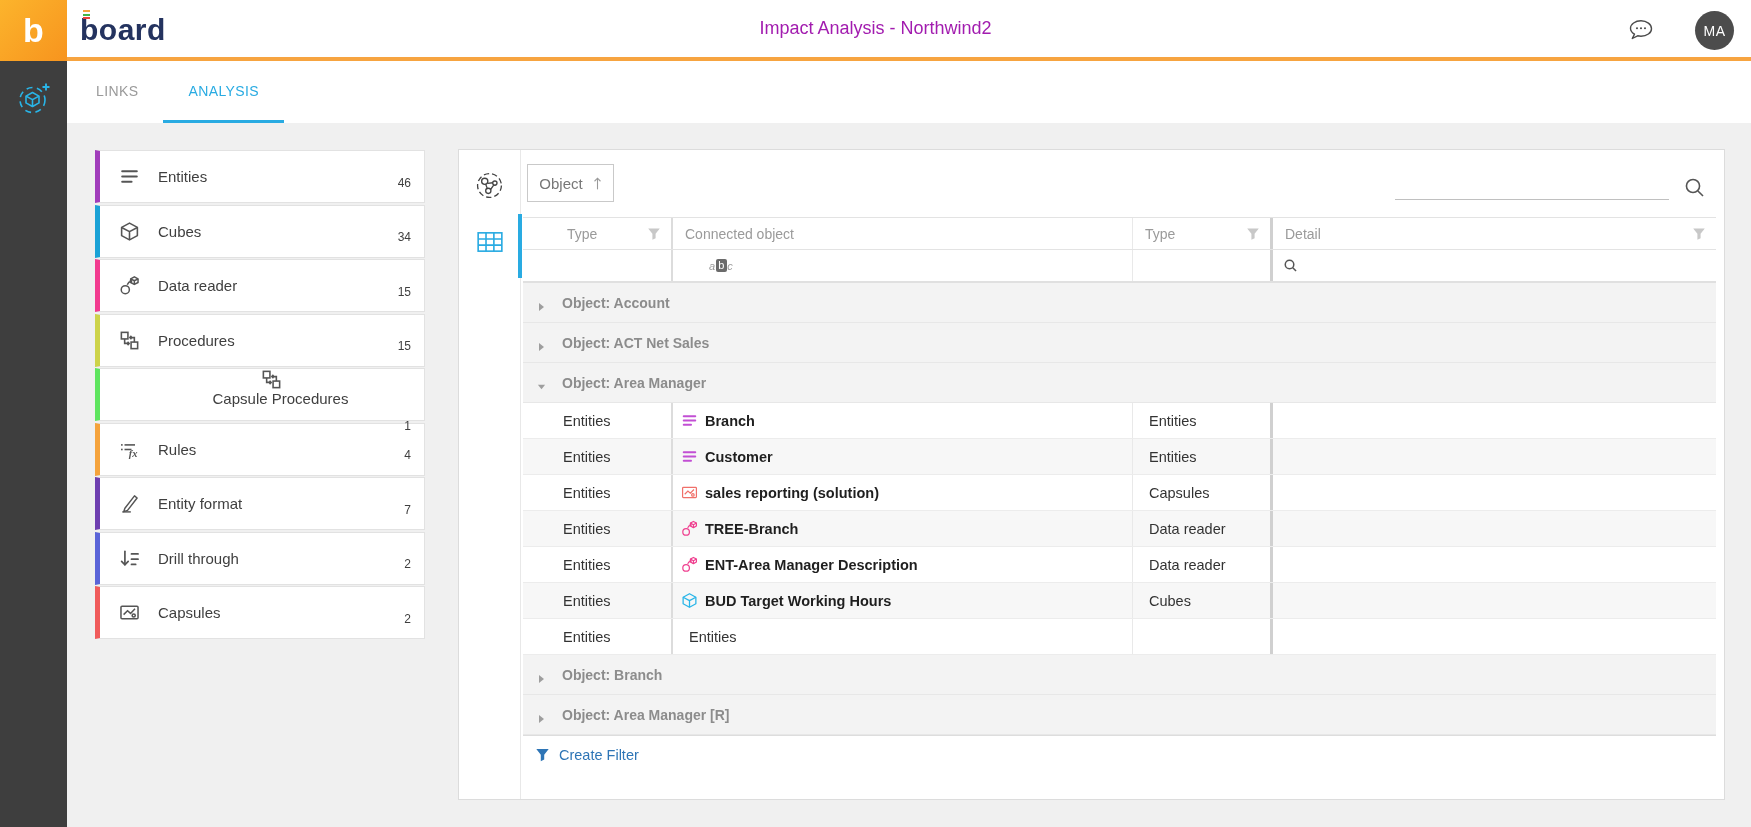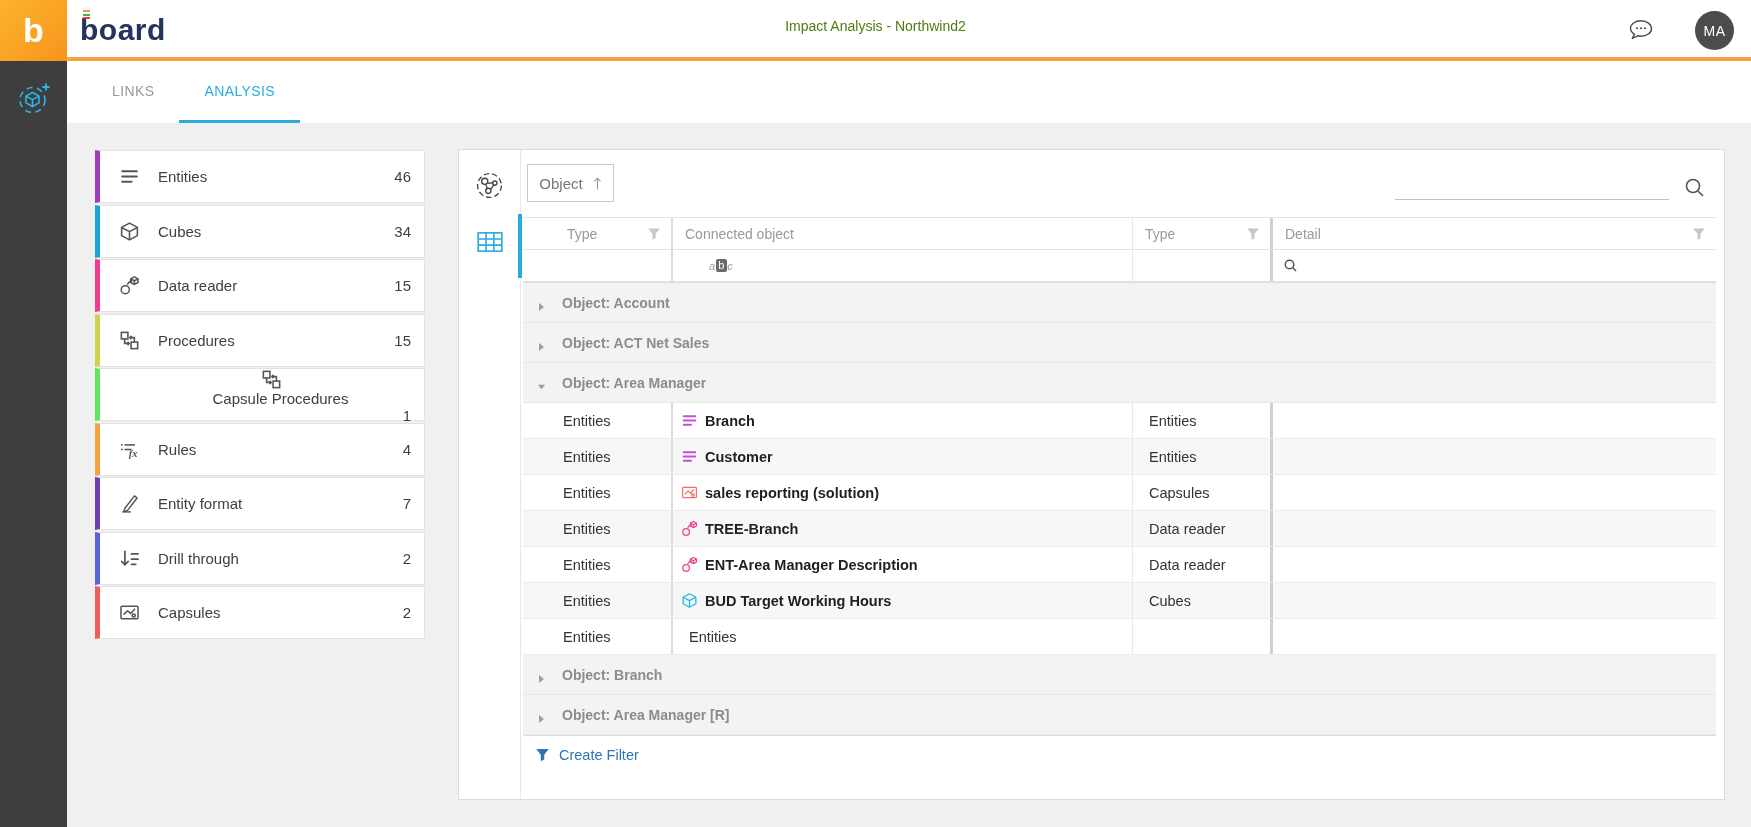--- a/index.html
+++ b/index.html
@@ -12,48 +12,48 @@
     border-bottom:4px solid var(--accent-orange); z-index:5; }
   .logo-tile { position:absolute; left:0; top:0; width:67px; height:61px;
     background:linear-gradient(135deg,#fcb42c 0%,#f7941e 100%);
     display:flex; align-items:center; justify-content:center;
     color:#fff; font-size:34px; font-weight:bold; cursor:pointer; }
   .brand { position:absolute; left:80px; top:11px; height:40px; color:var(--brand-navy);
     font-size:30px; font-weight:bold; letter-spacing:.5px; line-height:38px; }
   .brand-ticks { position:absolute; left:3px; top:-1px; display:flex; flex-direction:column; gap:1.5px; }
   .brand-ticks i { display:block; width:7px; height:2px; }
   .page-title { position:absolute; left:50%; top:18px; transform:translateX(-50%);
-    font-size:14px; color:#4d7c0f; white-space:nowrap; }
+    font-size:18px; color:#a21caf; white-space:nowrap; }
   .chat-btn { position:absolute; right:96px; top:16px; width:28px; height:28px; cursor:pointer; }
   .avatar { position:absolute; right:17px; top:11px; width:39px; height:39px; border-radius:50%;
     background:#4c4c4c; color:#fff; font-size:14px; display:flex; align-items:center;
     justify-content:center; letter-spacing:.5px; cursor:pointer; }
 
   
   .side-rail { position:absolute; left:0; top:61px; bottom:0; width:67px; background:var(--rail-dark); z-index:4; }
   .side-rail .rail-cube { display:block; width:36px; height:36px; margin:20px auto 0; cursor:pointer; }
 
   
   .tabbar { position:absolute; left:67px; top:61px; right:0; height:62px; background:#fff;
-    display:flex; align-items:stretch; padding-left:20px; }
+    display:flex; align-items:stretch; padding-left:4px; }
   .tab { padding:0 25px; display:flex; align-items:center; font-size:14px; letter-spacing:.4px;
     color:#9a9a9a; cursor:pointer; border-bottom:3px solid transparent; }
   .tab.active { color:var(--accent-cyan); border-bottom-color:var(--accent-cyan); }
 
   
   .content { position:absolute; left:67px; top:123px; right:0; bottom:0; background:var(--page-bg); }
 
   
   .cat-list { position:absolute; left:28px; top:27px; width:330px; }
   .cat-item { height:53px; margin-bottom:1.5px; background:#fff; border:1px solid #e2e2e2;
     border-left-width:5px; border-left-style:solid; display:flex; align-items:center;
     padding-left:19px; cursor:pointer; }
   .cat-icon { width:21px; height:21px; flex:0 0 21px; }
   .cat-label { margin-left:18px; font-size:15px; color:#3f3f3f; }
-  .cat-count { margin-left:auto; margin-right:13px; font-size:15px; color:#3f3f3f; }
+  .cat-count { margin-left:auto; margin-right:13px; font-size:12px; color:#3f3f3f;margin-top:12px; }
 
   
   .main-card { position:absolute; left:391px; top:26px; width:1267px; height:651px;
     background:#fff; border:1px solid #dcdcdc; display:flex; }
   .view-rail { width:62px; flex:0 0 62px; border-right:1px solid #e8e8e8; position:relative; }
   .rail-btn { display:block; margin:0 auto; cursor:pointer; }
   .rail-btn.network { width:31px; height:31px; margin-top:20px; }
   .rail-btn.grid { width:28px; height:28px; margin-top:27px; }
   .rail-active-bar { position:absolute; right:-2px; top:64px; width:4px; height:64px;
     background:var(--accent-cyan); }

